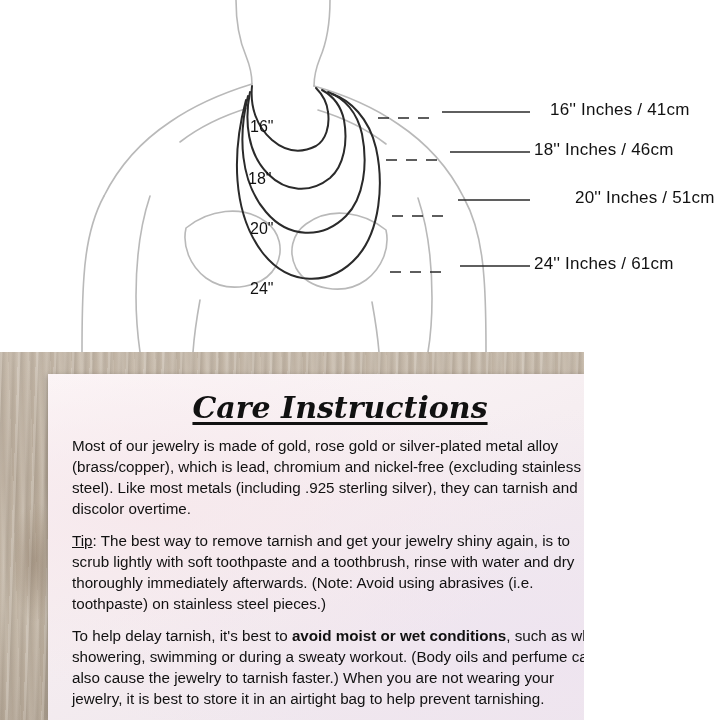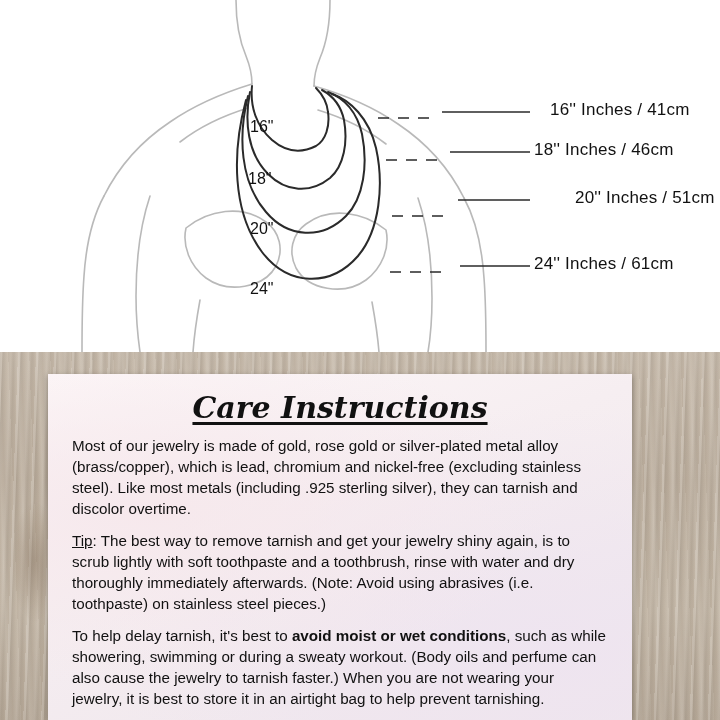--- a/index.html
+++ b/index.html
@@ -39,21 +39,21 @@
     position: absolute;
     font-family: "Liberation Sans", sans-serif;
     font-size: 16px;
     color: #111111;
     white-space: nowrap;
   }
 
   
   #care-panel {
     position: relative;
-    width: 720px;
+    width: 584px;
     height: 368px;
     overflow: hidden;
     background:
       repeating-linear-gradient(92deg,
         rgba(255,255,255,0.16) 0px,
         rgba(255,255,255,0.16) 2px,
         rgba(0,0,0,0.05) 3px,
         rgba(0,0,0,0.00) 7px,
         rgba(255,255,255,0.10) 11px,
         rgba(0,0,0,0.04) 14px,

